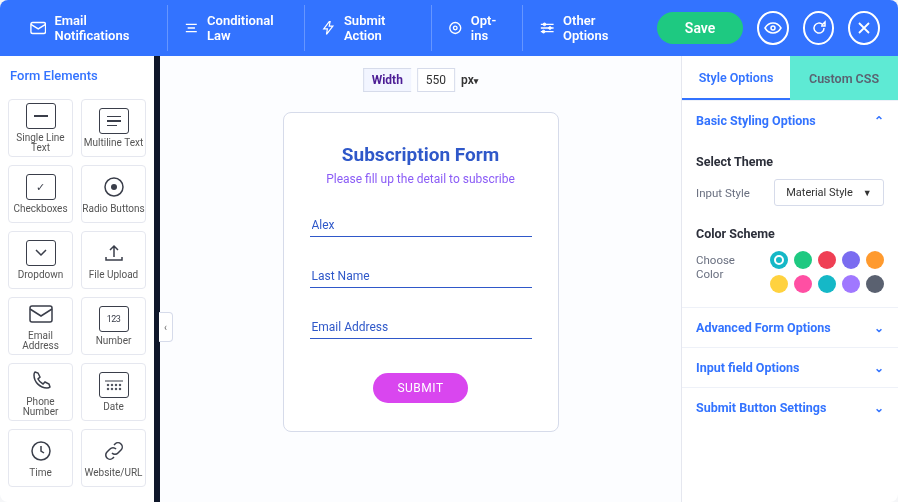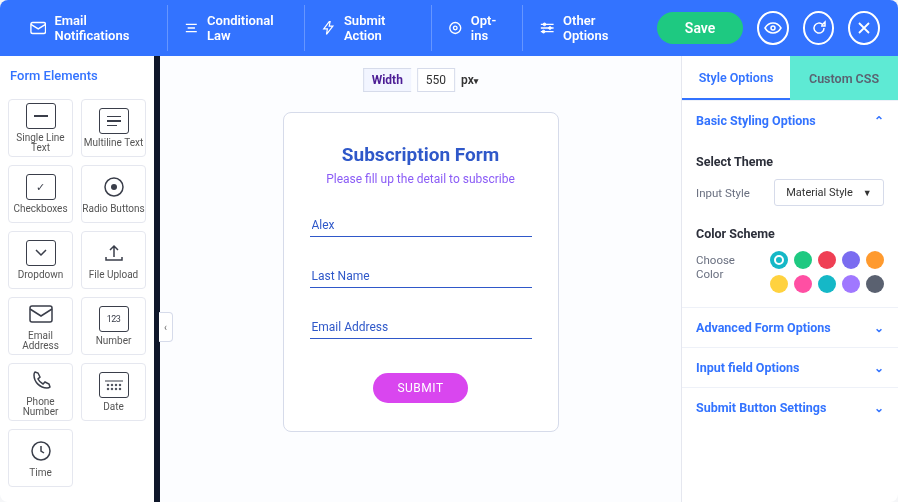--- a/index.html
+++ b/index.html
@@ -206,20 +206,28 @@
         <div class="el-label">Date</div>
       </div>
       <div class="el-card">
         <div class="el-icon noborder">
             <svg width="22" height="22" viewBox="0 0 22 22" fill="none" stroke="#3a3e4a" stroke-width="1.5">
               <circle cx="11" cy="11" r="9"></circle>
               <path d="M11 6v5l3 2"></path>
             </svg>
           </div>
         <div class="el-label">Time</div>
+      </div>
+      <div class="el-card">
+        <div class="el-icon noborder">
+            <svg width="22" height="22" viewBox="0 0 22 22" fill="none" stroke="#3a3e4a" stroke-width="1.5">
+              <path d="M9 13a4 4 0 006 0l3-3a4 4 0 00-6-6l-1 1M13 9a4 4 0 00-6 0l-3 3a4 4 0 006 6l1-1"></path>
+            </svg>
+          </div>
+        <div class="el-label">Website/URL</div>
       </div>
 
     </div>
   </div>
 
   <div class="center">
     <div class="collapse-handle">‹</div>
     <div class="width-bar">
       <span class="width-label">Width</span>
       <span class="width-val">550</span>

